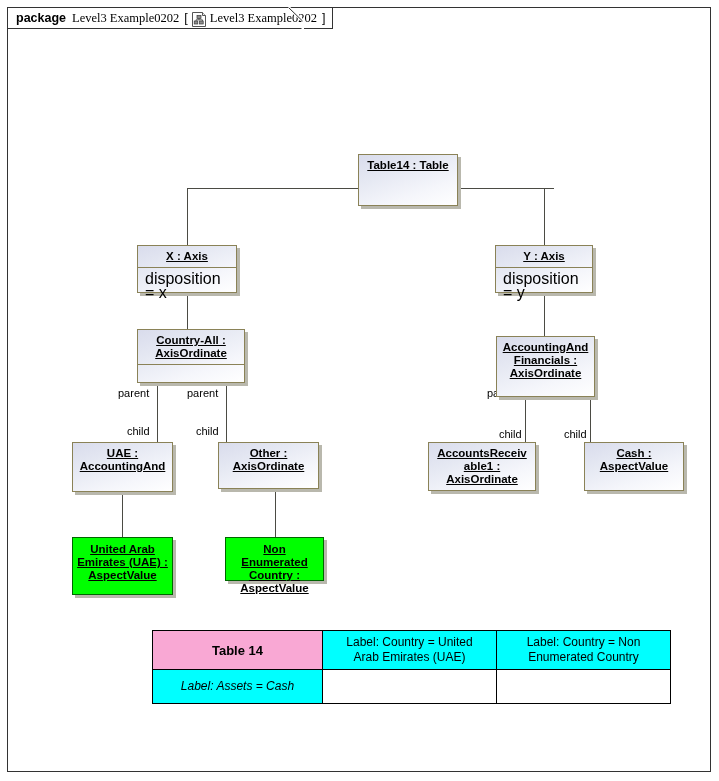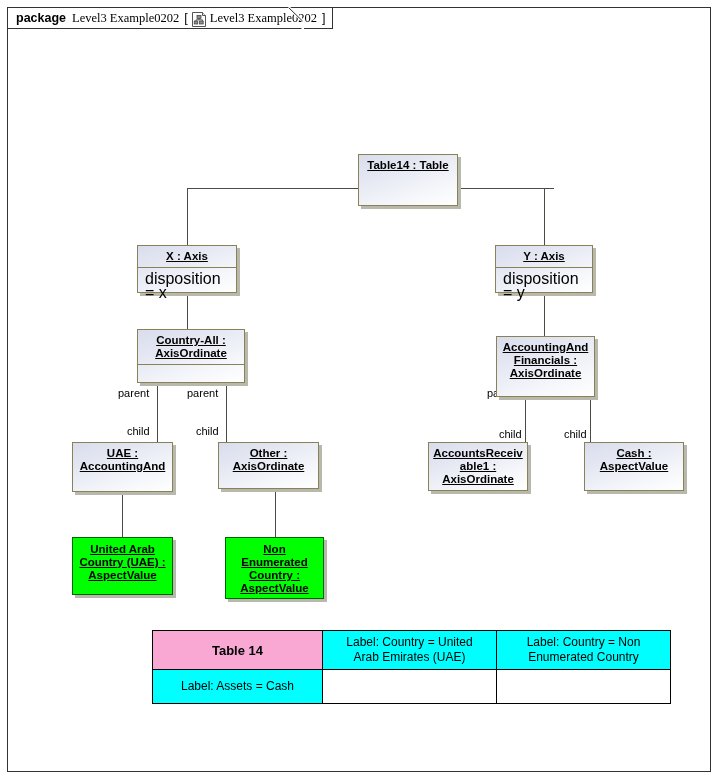--- a/index.html
+++ b/index.html
@@ -243,54 +243,54 @@
   <div class="node" style="left:72px; top:442px; width:101px; height:50px;">
     <div class="title">UAE :
 AccountingAnd</div>
   </div>
 
   <div class="node" style="left:218px; top:442px; width:101px; height:47px;">
     <div class="title">Other :
 AxisOrdinate</div>
   </div>
 
-  <div class="node" style="left:428px; top:442px; width:100px; height:49px;">
+  <div class="node" style="left:428px; top:442px; width:108px; height:49px;">
     <div class="title">AccountsReceiv
 able1 :
 AxisOrdinate</div>
   </div>
 
   <div class="node" style="left:584px; top:442px; width:100px; height:49px;">
     <div class="title">Cash :
 AspectValue</div>
   </div>
 
   <div class="node green" style="left:72px; top:537px; width:101px; height:58px;">
     <div class="title">United Arab
-Country (UAE) :
+Emirates (UAE) :
 AspectValue</div>
   </div>
 
-  <div class="node green" style="left:225px; top:537px; width:99px; height:62px;">
+  <div class="node green" style="left:225px; top:537px; width:99px; height:44px;">
     <div class="title">Non
 Enumerated
 Country :
 AspectValue</div>
   </div>
 
   <table id="matrix">
     <tbody>
         <tr class="row-h1">
       <td class="corner c0">Table 14</td>
       <td class="hdr c1" style="white-space:pre-line;">Label: Country = United
 Arab Emirates (UAE)</td>
       <td class="hdr c2" style="white-space:pre-line;">Label: Country = Non
 Enumerated Country</td>
     </tr>
     <tr class="row-h2">
-      <td class="hdr c0" style="white-space:pre-line;">Label: Assets = Cash</td>
+      <td class="hdr c0" style="white-space:pre-line;font-style:italic;">Label: Assets = Cash</td>
       <td class="empty c1"></td>
       <td class="empty c2"></td>
     </tr>
   </tbody>
     </table>
 
 </div>
 
 </body></html>

